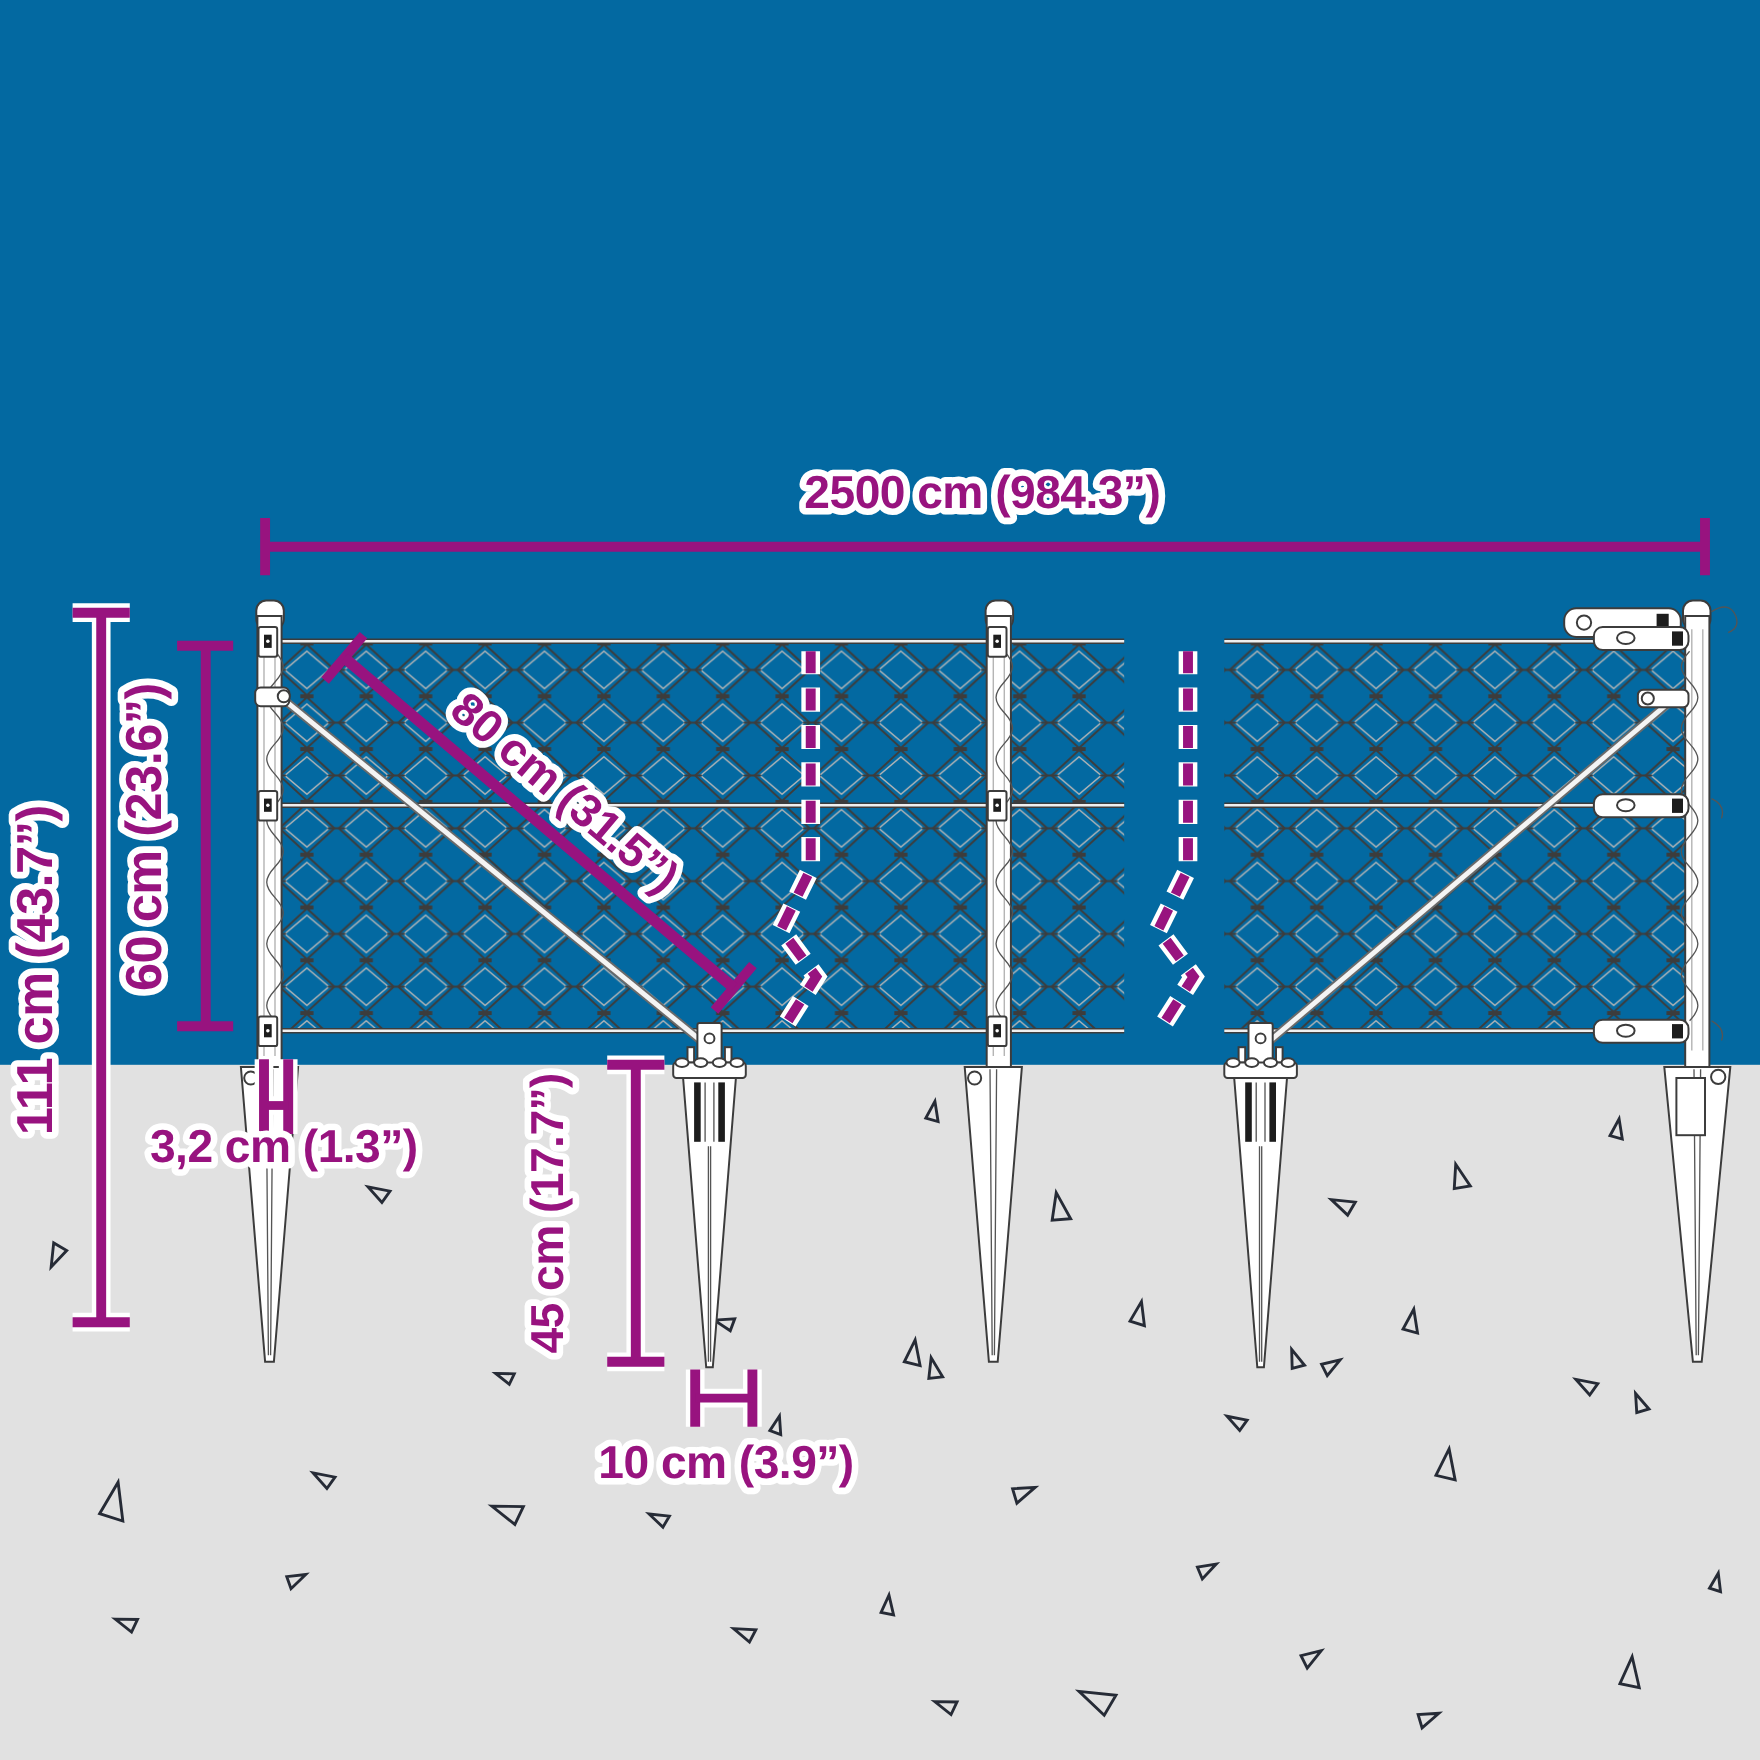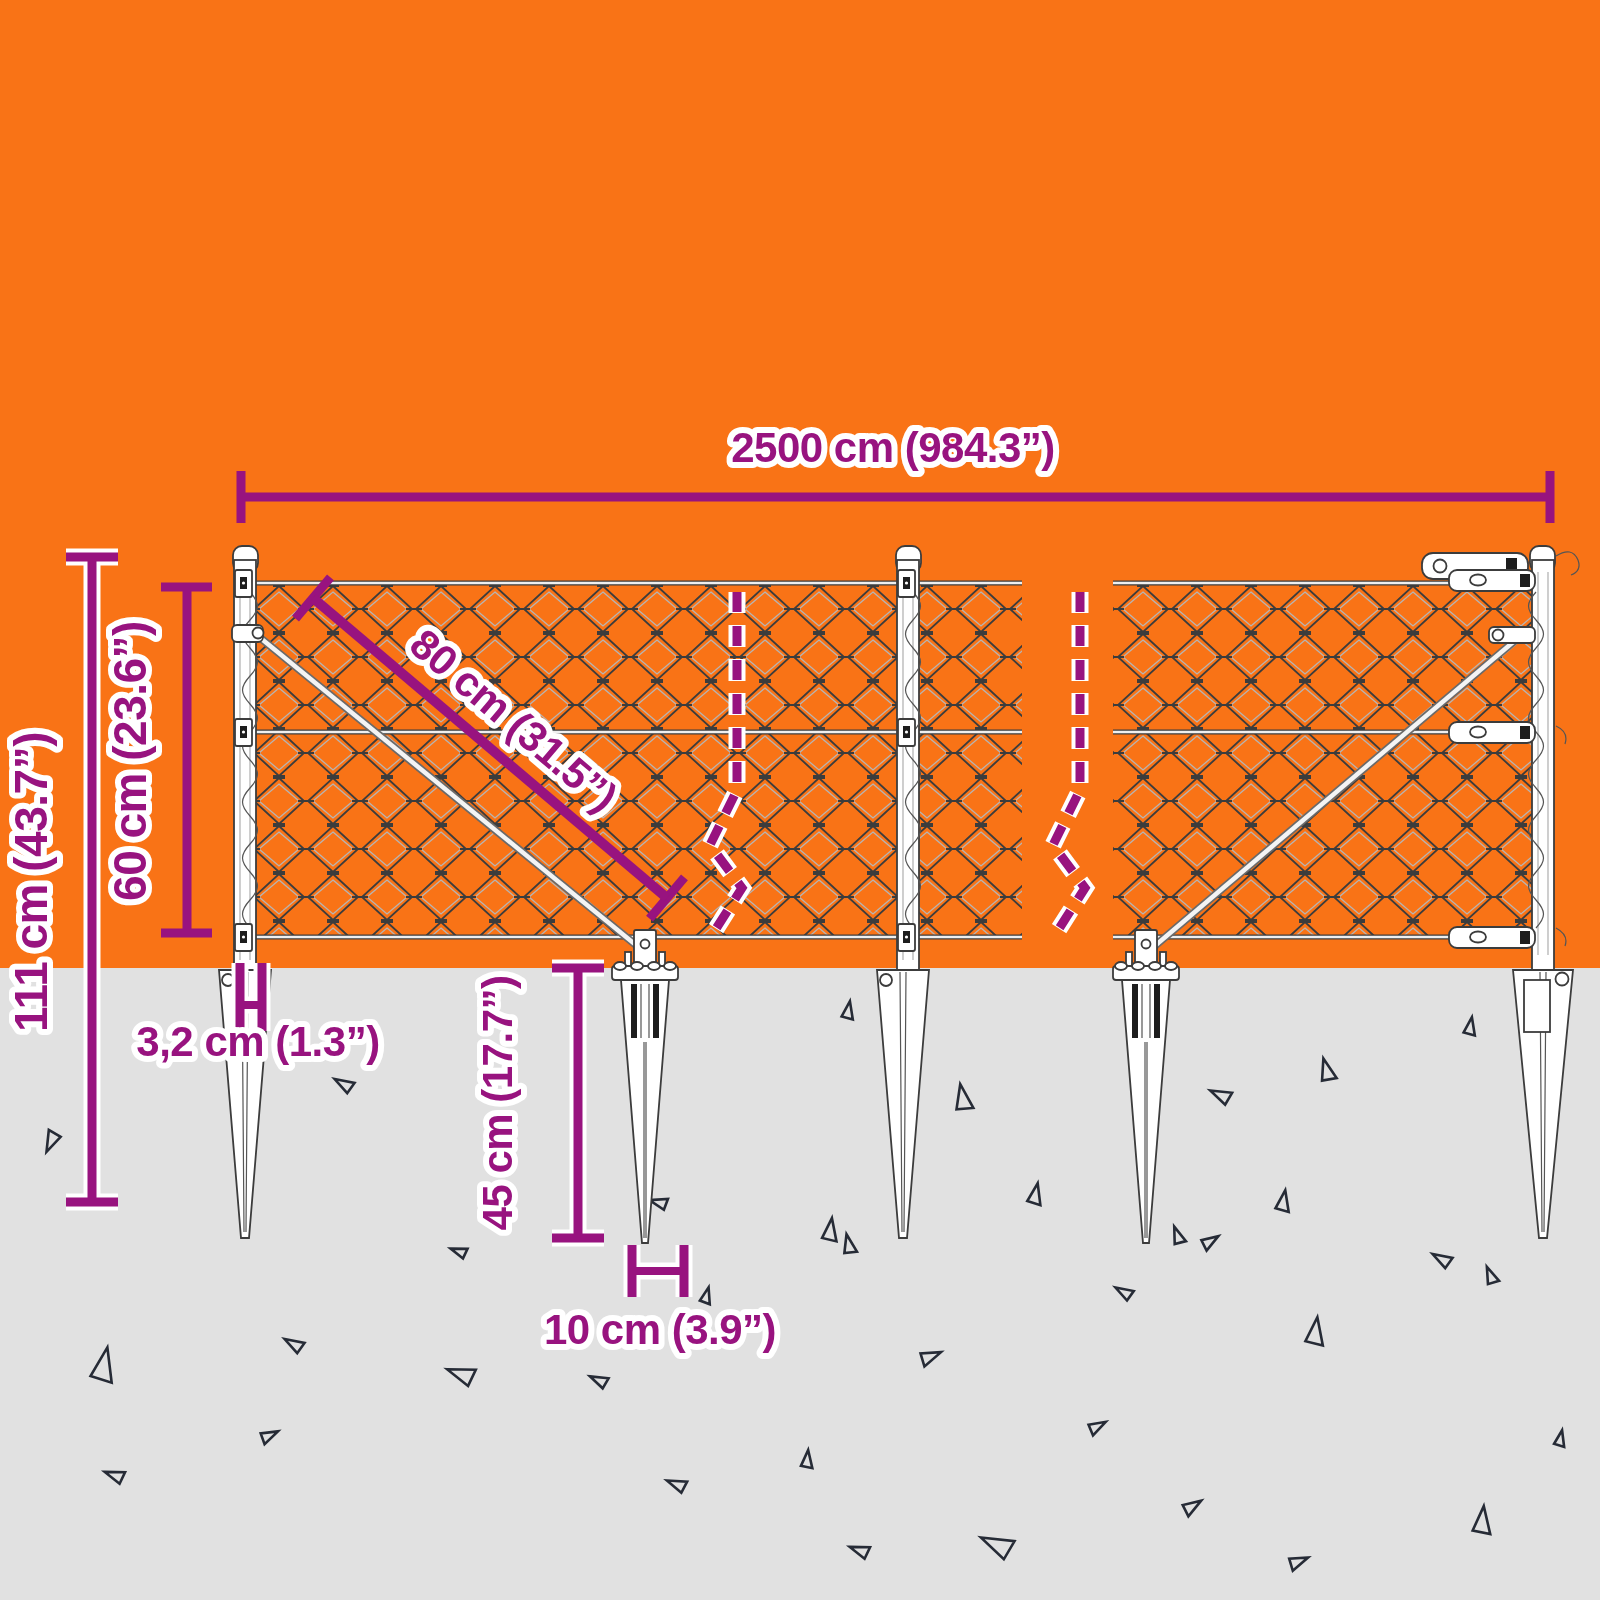--- a/index.html
+++ b/index.html
@@ -1,16 +1,16 @@
 <!DOCTYPE html>
 <html style="--accent: #98137F;"><head>
 <meta charset="utf-8">
 <style>
   html,body{margin:0;padding:0;background:#ffffff;}
-  .stage{position:relative;width:1600px;height:1600px;background:#f97316;overflow:hidden;}
+  .stage{position:relative;width:1600px;height:1600px;background:#0369a1;overflow:hidden;}
   svg{display:block;}
   
   .ink{stroke:#3c3c3c;fill:none;stroke-width:1.8;}
   .ink-thin{stroke:#555;fill:none;stroke-width:1.2;}
   .lite{stroke:#b5b5b5;fill:none;stroke-width:1.3;}
   .steel{fill:#ffffff;stroke:#3c3c3c;stroke-width:1.8;}
   .steel-dark{fill:#1d1d1d;stroke:none;}
   .rail-dark{stroke:#3c3c3c;stroke-width:5;fill:none;}
   .rail-lite{stroke:#efefef;stroke-width:2.4;fill:none;}
   .brace-dark{stroke:#6a6a6a;stroke-width:8;fill:none;}

